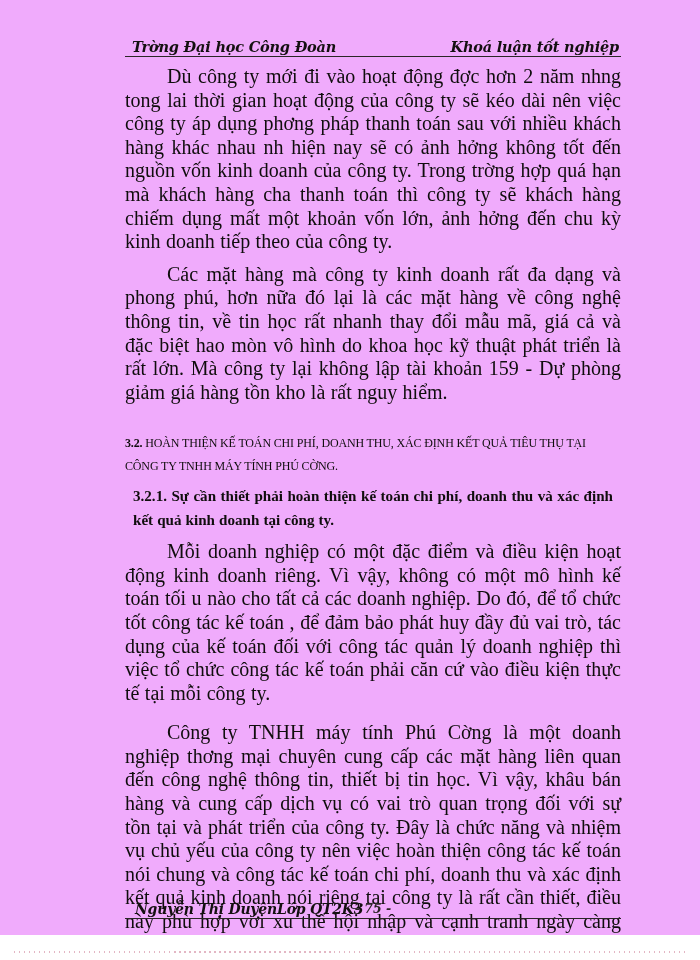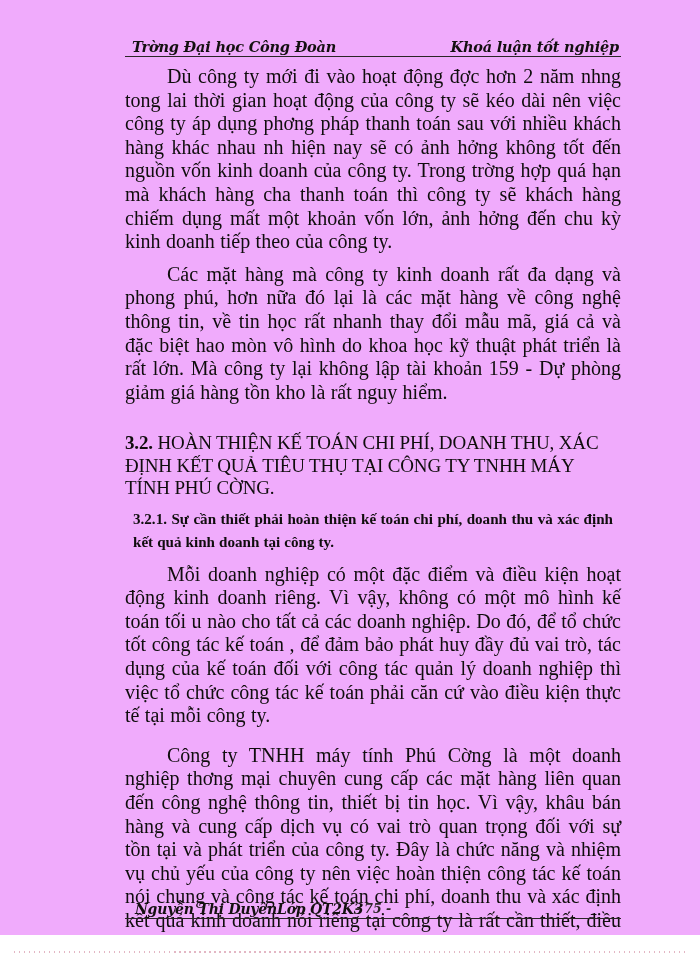--- a/index.html
+++ b/index.html
@@ -68,21 +68,21 @@
     text-indent: 42px;
     word-spacing: 0.4px;
   }
   .para + .para { margin-top: 16px; }
 
   .gap-sm { height: 9px; }
   .gap-lg { height: 28px; }
 
   
   .h-main {
-    font-size: 19px;
+    font-size: 12px;
     line-height: 22.5px;
     font-weight: bold;
     text-align: left;
     margin: 0;
     letter-spacing: -0.15px;
   }
   .h-main .numlead { font-weight: bold; }
   .h-main .capline { font-weight: normal; }
 
   .h-sub {

